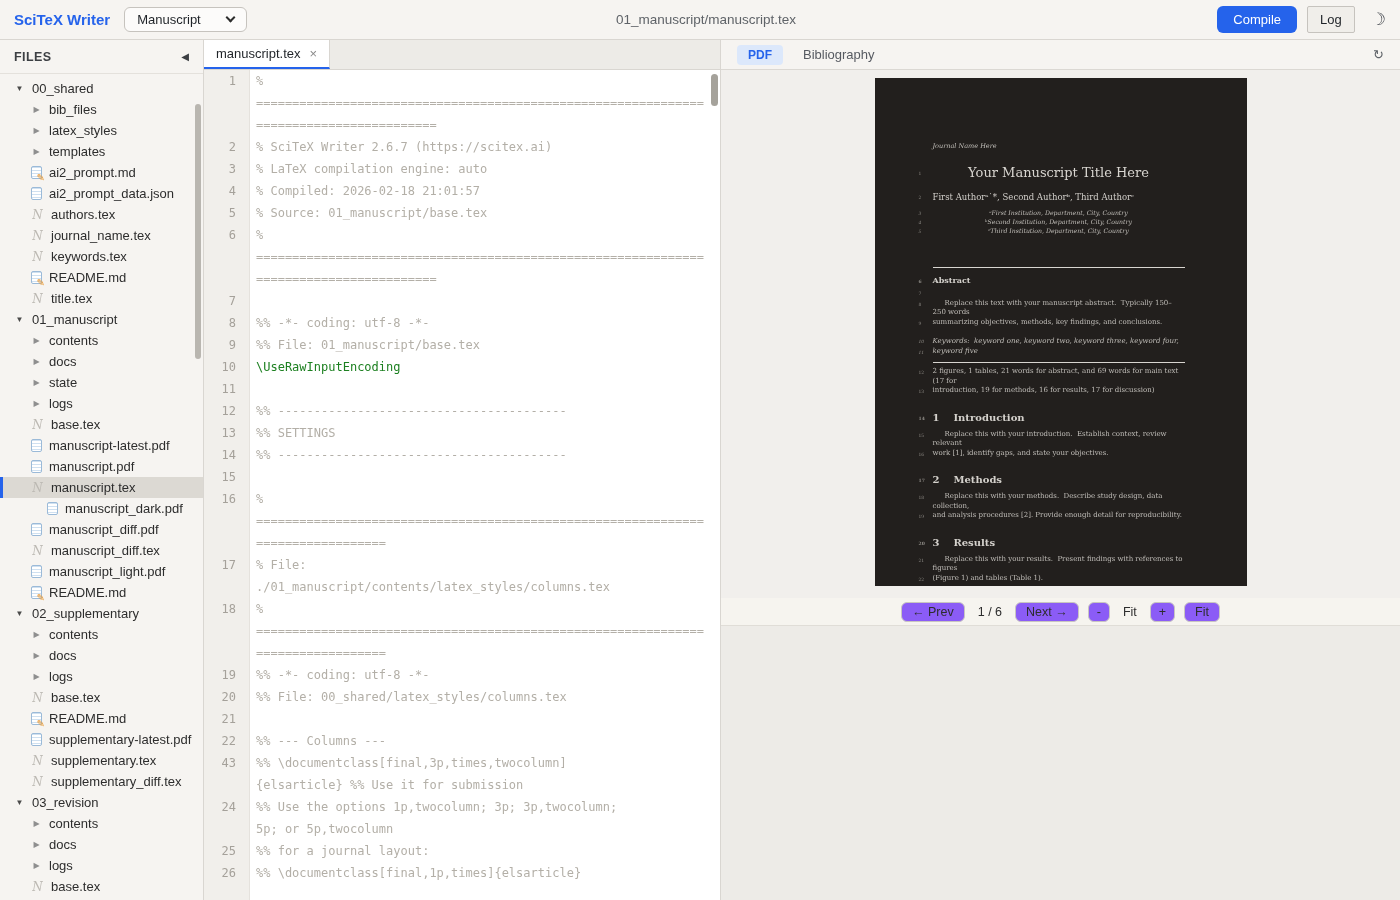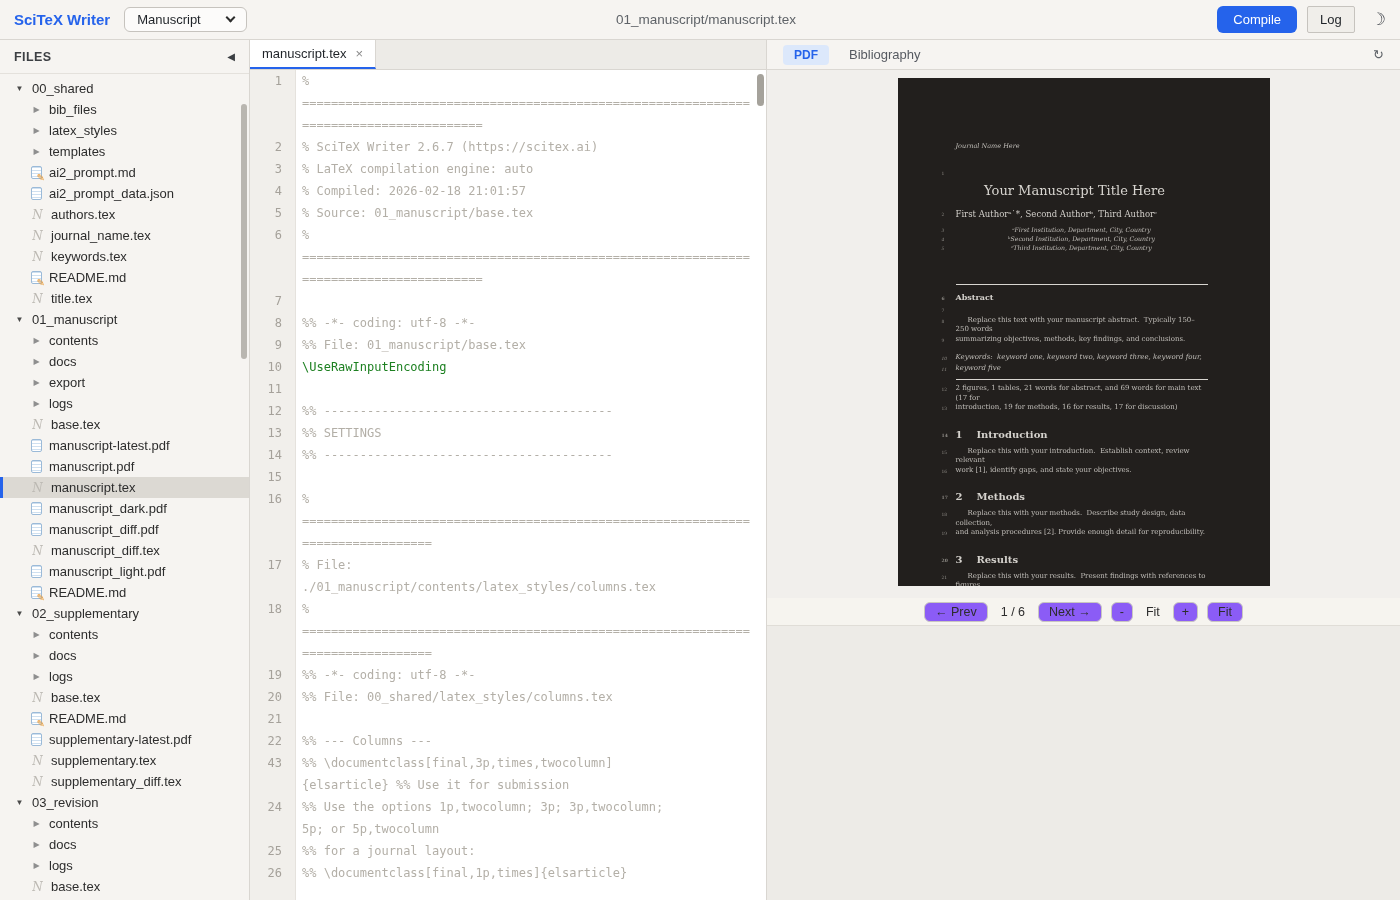--- a/index.html
+++ b/index.html
@@ -13,21 +13,21 @@
   .top-title { position:absolute; left:12px; right:0; text-align:center; font-size:13.5px; color:#5f6368; pointer-events:none; }
   .top-right { margin-left:auto; display:flex; align-items:center; gap:10px; z-index:1; }
   .btn-compile { background:#2563eb; color:#fff; border:none; border-radius:6px; padding:6px 16px; font-size:13px; cursor:pointer; }
   .btn-log { background:#f0eeea; color:#1f2328; border:1px solid #c6c3be; border-radius:2px; padding:5px 12px; font-size:13px; cursor:pointer; }
   .moon { font-size:17px; color:#4a4e55; margin-left:6px; cursor:pointer; }
 
   
   .main { display:flex; height:860px; }
 
   
-  .sidebar { width:250px; background:#f6f4f1; border-right:1px solid #d9d6d1; position:relative; overflow:hidden; }
+  .sidebar { width:204px; background:#f6f4f1; border-right:1px solid #d9d6d1; position:relative; overflow:hidden; }
   .sb-head { height:34px; display:flex; align-items:center; padding:0 14px; border-bottom:1px solid #e4e1dc; }
   .sb-title { font-size:12.5px; font-weight:bold; color:#3c3f43; letter-spacing:.4px; }
   .sb-collapse { margin-left:auto; font-size:10px; color:#3c3f43; cursor:pointer; }
   .tree { padding-top:4px; }
   .tree-row { height:21px; display:flex; align-items:center; gap:7px; font-size:13px; color:#2d2d2d; cursor:pointer; border-left:3px solid transparent; }
   .tree-row.selected { background:#dcd9d3; border-left:3px solid #2563eb; }
   .tri { width:11px; text-align:center; font-size:8px; color:#8f8f8f; flex:none; }
   .tri.open { color:#4a4a4a; }
   .icon-tex { width:13px; flex:none; font-family:"DejaVu Serif", serif; font-style:italic; font-size:12px; color:#bcb9b3; text-align:center; }
   .icon-page { width:11px; height:13px; flex:none; position:relative; background:#fff; border:1px solid #9bbad8; border-radius:2px;
@@ -56,32 +56,32 @@
   .bib-tab { margin-left:20px; font-size:13px; color:#565a61; cursor:pointer; }
   .refresh { margin-left:auto; font-size:13px; color:#5f6368; cursor:pointer; }
   .viewer { height:528px; background:#f1efec; display:flex; justify-content:center; padding-top:8px; flex:none; }
 
   .pdf-page { width:372px; height:508px; background:#221f1d; font-family:"DejaVu Serif", serif; color:#c1beb9;
               padding:64px 62px 0 44px; overflow:hidden; }
   .pdf-line { display:flex; font-size:7px; line-height:9.5px; }
   .pno { width:14px; flex:none; font-size:4.5px; color:#8d8a85; padding-top:1px; }
   .ptx { flex:1; white-space:pre-wrap; }
   .s-journal { font-style:italic; font-size:6.5px; margin-bottom:12px; }
-  .s-title { font-size:13px; line-height:17px; color:#d8d5d0; margin-bottom:9px;flex-direction:column; }
+  .s-title { font-size:13px; line-height:17px; color:#d8d5d0; margin-bottom:9px; }
   .s-title .ptx { text-align:center; }
   .s-authors { font-size:8.5px; line-height:12px; color:#d2cfca; margin-bottom:5px; }
   .s-authors .ptx { text-align:left; }
   .s-affil { font-style:italic; font-size:6.2px; line-height:8.4px; }
   .s-affil .ptx { text-align:center; }
   .pdf-rule { border-top:1px solid #d8d5d0; margin-left:14px; }
   .rule-a { margin-top:30px; margin-bottom:8px; }
   .rule-b { margin-top:5px; margin-bottom:4px; }
   .s-abshead { font-weight:bold; font-size:8px; color:#d4d1cc; margin-bottom:2px; }
   .s-keywords { font-style:italic; }
-  .s-keywords.first { margin-top:8px; }
+  .s-keywords.first { margin-top:8px;align-items:center; }
   .s-heading { font-weight:bold; font-size:10px; line-height:14px; color:#d4d1cc; margin:14px 0 4px; }
   .indent .ptx { text-indent:12px; }
   .pdf-footrule { border-top:1px solid #d8d5d0; width:100px; margin:16px 0 2px 14px; }
 
   .controls { height:28px; background:#f6f4ef; border-bottom:1px solid #e0ddd7; display:flex; align-items:center; justify-content:center; gap:9px; flex:none; }
   .pbtn { background:#8b5cf6; border:1px solid #c9c6c0; border-radius:6px; padding:2px 10px; font-size:12.5px; color:#2d2d2d; cursor:pointer; }
   .pbtn.sm { padding:2px 8px; }
   .ptext { font-size:12.5px; color:#2d2d2d; margin:0 4px; }
   .below { flex:1; background:#edebe7; }
 </style>
@@ -161,21 +161,21 @@
         <div class="tree-row" style="padding-left: 28px;">
           <span class="tri">▶</span>
           <span>contents</span>
         </div>
         <div class="tree-row" style="padding-left: 28px;">
           <span class="tri">▶</span>
           <span>docs</span>
         </div>
         <div class="tree-row" style="padding-left: 28px;">
           <span class="tri">▶</span>
-          <span>export</span>
+          <span>state</span>
         </div>
         <div class="tree-row" style="padding-left: 28px;">
           <span class="tri">▶</span>
           <span>logs</span>
         </div>
         <div class="tree-row" style="padding-left: 28px;">
           <span class="icon-tex">N</span>
           <span>base.tex</span>
         </div>
         <div class="tree-row" style="padding-left: 28px;">
@@ -183,21 +183,21 @@
           <span>manuscript-latest.pdf</span>
         </div>
         <div class="tree-row" style="padding-left: 28px;">
           <span class="icon-page"></span>
           <span>manuscript.pdf</span>
         </div>
         <div class="tree-row selected" style="padding-left: 28px;">
           <span class="icon-tex">N</span>
           <span>manuscript.tex</span>
         </div>
-        <div class="tree-row" style="padding-left: 28px;">
+        <div class="tree-row" style="padding-left: 44px;">
           <span class="icon-page"></span>
           <span>manuscript_dark.pdf</span>
         </div>
         <div class="tree-row" style="padding-left: 28px;">
           <span class="icon-page"></span>
           <span>manuscript_diff.pdf</span>
         </div>
         <div class="tree-row" style="padding-left: 28px;">
           <span class="icon-tex">N</span>
           <span>manuscript_diff.tex</span>

